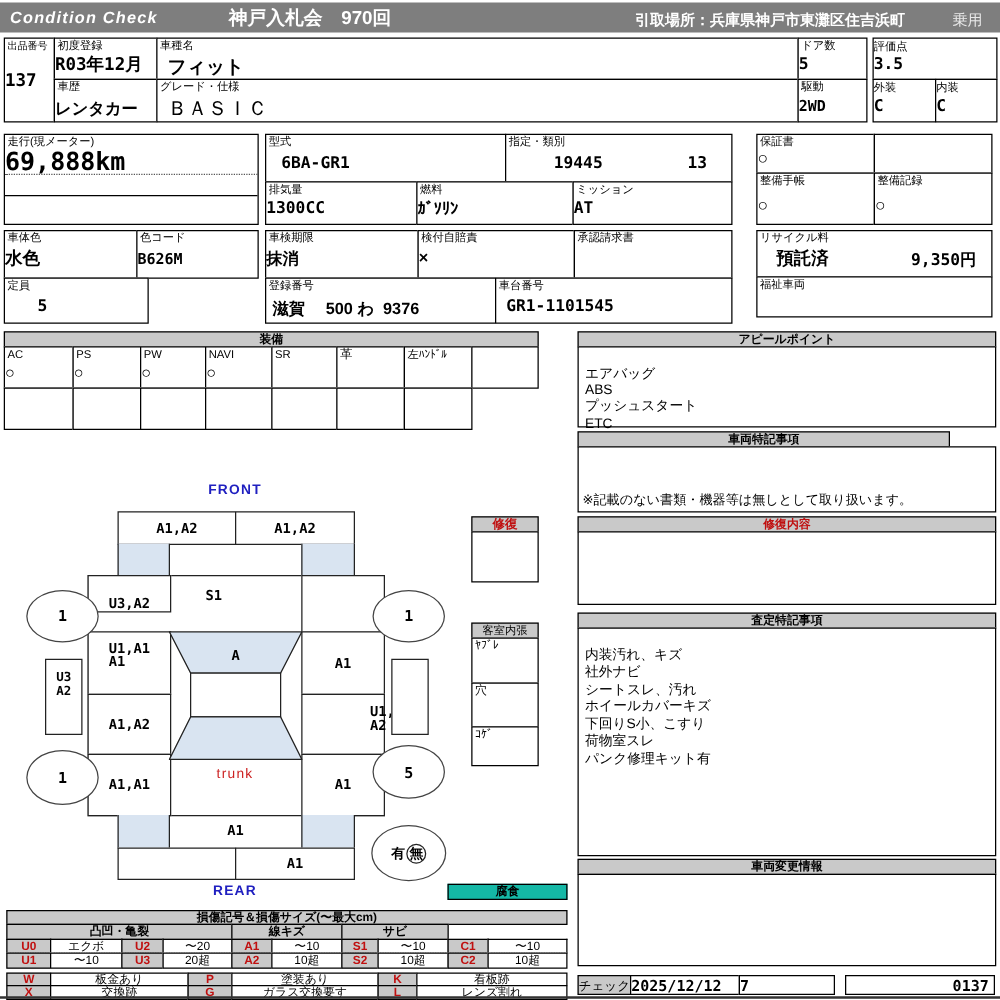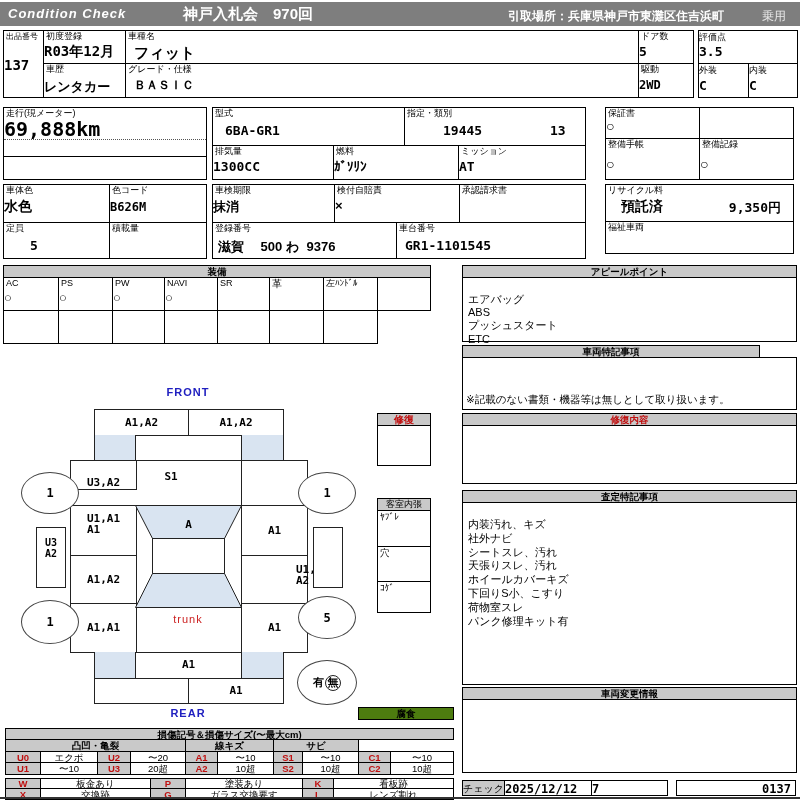--- a/index.html
+++ b/index.html
@@ -51,21 +51,21 @@
   <div class="cell" style="left:638px;top:30px;width:56px;height:34px;">
     <span class="lbl">ドア数</span>
     <span class="cv mono" style="top:13px;font-size:13px;">5</span>
   </div>
   <div class="cell" style="left:43px;top:63px;width:83px;height:35px;">
     <span class="lbl">車歴</span>
     <span class="cv" style="top:14px;font-size:13px;">レンタカー</span>
   </div>
   <div class="cell" style="left:125px;top:63px;width:514px;height:35px;">
     <span class="lbl">グレード・仕様</span>
-    <span class="abs mono" style="left:8px;top:13px;font-size:12px;font-weight:bold;">ＢＡＳＩＣ</span>
+    <span class="abs mono" style="left:8px;top:13px;font-size:16px;font-weight:normal;">ＢＡＳＩＣ</span>
   </div>
   <div class="cell" style="left:638px;top:63px;width:56px;height:35px;">
     <span class="lbl">駆動</span>
     <span class="cv mono" style="top:14px;font-size:12px;">2WD</span>
   </div>
 
   <div class="cell" style="left:698px;top:30px;width:100px;height:34px;">
     <span class="cv" style="top:0;font-size:9px;font-weight:normal;">評価点</span>
     <span class="cv mono" style="top:13px;font-size:13px;">3.5</span>
   </div>
@@ -125,23 +125,20 @@
     <span class="lbl">車体色</span>
     <span class="cv" style="top:13px;font-size:14px;">水色</span>
   </div>
   <div class="cell" style="left:109px;top:184px;width:98px;height:39px;">
     <span class="lbl">色コード</span>
     <span class="cv mono" style="top:15px;font-size:12px;">B626M</span>
   </div>
   <div class="cell" style="left:3px;top:222px;width:116px;height:37px;">
     <span class="lbl">定員</span>
     <span class="abs mono" style="left:26px;top:15px;font-size:13px;font-weight:bold;">5</span>
-  </div>
-  <div class="cell" style="left:109px;top:222px;width:98px;height:37px;">
-    <span class="lbl">積載量</span>
   </div>
 
   <div class="cell" style="left:212px;top:184px;width:123px;height:39px;">
     <span class="lbl">車検期限</span>
     <span class="cv" style="top:13px;font-size:13px;">抹消</span>
   </div>
   <div class="cell" style="left:334px;top:184px;width:126px;height:39px;">
     <span class="lbl">検付自賠責</span>
     <span class="cv" style="top:13px;font-size:13px;">×</span>
   </div>
@@ -224,21 +221,20 @@
   <div class="hdrbar" style="left:462px;top:413px;width:335px;height:13px;color:#c01010;">修復内容</div>
   <div class="panelbody" style="left:462px;top:425px;width:335px;height:59px;">
     <span></span>
   </div>
 
   <div class="hdrbar" style="left:462px;top:490px;width:335px;height:13px;">査定特記事項</div>
   <div class="panelbody listbody" style="left:462px;top:502px;width:335px;height:183px;line-height:13.8px;">
     <div>内装汚れ、キズ</div>
     <div>社外ナビ</div>
     <div>シートスレ、汚れ</div>
-    <div>天張りスレ、汚れ</div>
     <div>ホイールカバーキズ</div>
     <div>下回りS小、こすり</div>
     <div>荷物室スレ</div>
     <div>パンク修理キット有</div>
   </div>
 
   <div class="hdrbar" style="left:462px;top:687px;width:335px;height:13px;">車両変更情報</div>
   <div class="panelbody" style="left:462px;top:699px;width:335px;height:74px;">
     <span></span>
   </div>
@@ -326,21 +322,21 @@
     <span class="lbl" style="font-size:9.5px;">穴</span>
   </div>
   <div class="cell" style="left:377px;top:581px;width:54px;height:32px;">
     <span class="lbl" style="font-size:9.5px;">ｺｹﾞ</span>
   </div>
 
   <div class="hdrbar" style="left:5px;top:728px;width:449px;height:12px;font-weight:bold;font-size:9.5px;">損傷記号＆損傷サイズ(〜最大cm)</div>
   <div class="lgc code" style="left:5px;top:739px;width:181px;height:13px;background:#c9c9c9;color:#000;line-height:12px;">凸凹・亀裂</div>
   <div class="lgc code" style="left:185px;top:739px;width:89px;height:13px;background:#c9c9c9;color:#000;line-height:12px;">線キズ</div>
   <div class="lgc code" style="left:273px;top:739px;width:86px;height:13px;background:#c9c9c9;color:#000;line-height:12px;">サビ</div>
-  <div class="lgc code" style="left:358px;top:707px;width:96px;height:13px;background:#4d7c0f;color:#000;line-height:12px;">腐食</div>
+  <div class="lgc code" style="left:358px;top:707px;width:96px;height:13px;background:#14b8a6;color:#000;line-height:12px;">腐食</div>
 
   <div class="lgc code" style="left:5px;top:751px;width:36px;height:12px;line-height:11px;border-bottom:1px dotted #555;">U0</div>
   <div class="lgc plain" style="left:40px;top:751px;width:58px;height:12px;line-height:11px;font-weight:normal;border-bottom:1px dotted #555;">エクボ</div>
   <div class="lgc code" style="left:97px;top:751px;width:34px;height:12px;line-height:11px;border-bottom:1px dotted #555;">U2</div>
   <div class="lgc plain" style="left:130px;top:751px;width:56px;height:12px;line-height:11px;font-weight:normal;border-bottom:1px dotted #555;">〜20</div>
   <div class="lgc code" style="left:185px;top:751px;width:33px;height:12px;line-height:11px;border-bottom:1px dotted #555;">A1</div>
   <div class="lgc plain" style="left:217px;top:751px;width:57px;height:12px;line-height:11px;font-weight:normal;border-bottom:1px dotted #555;">〜10</div>
   <div class="lgc code" style="left:273px;top:751px;width:30px;height:12px;line-height:11px;border-bottom:1px dotted #555;">S1</div>
   <div class="lgc plain" style="left:302px;top:751px;width:57px;height:12px;line-height:11px;font-weight:normal;border-bottom:1px dotted #555;">〜10</div>
   <div class="lgc code" style="left:358px;top:751px;width:33px;height:12px;line-height:11px;border-bottom:1px dotted #555;">C1</div>

